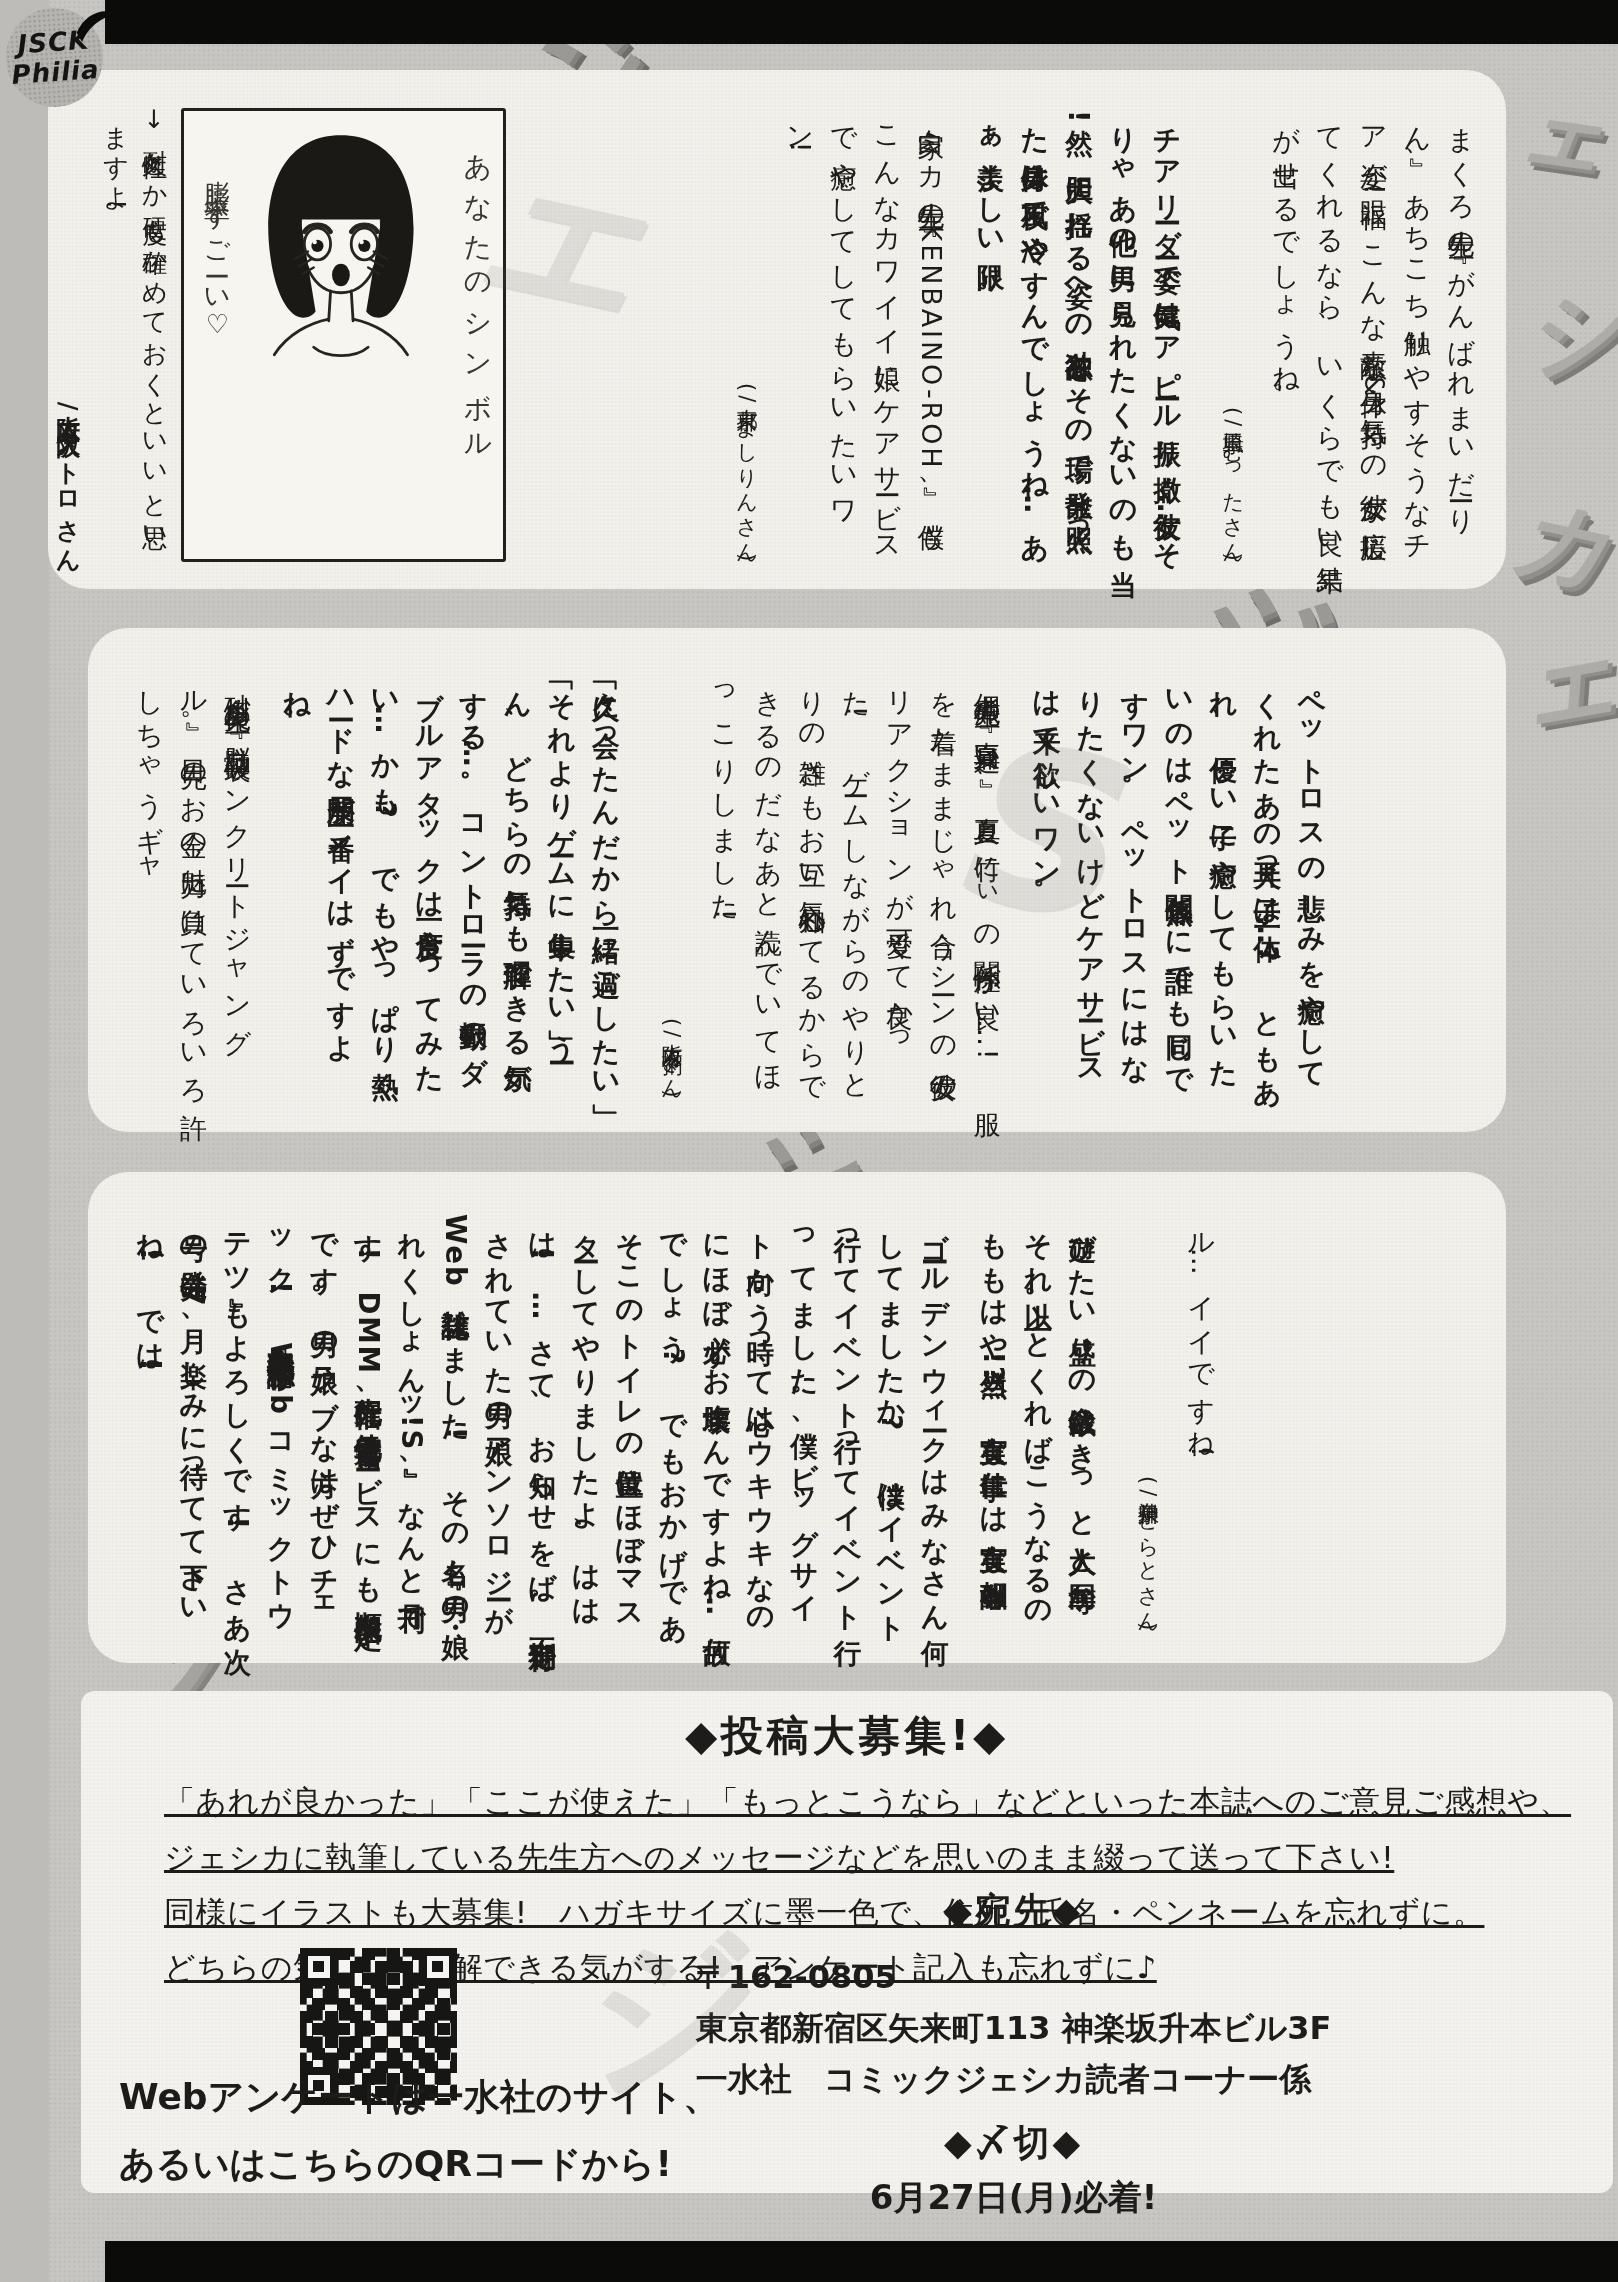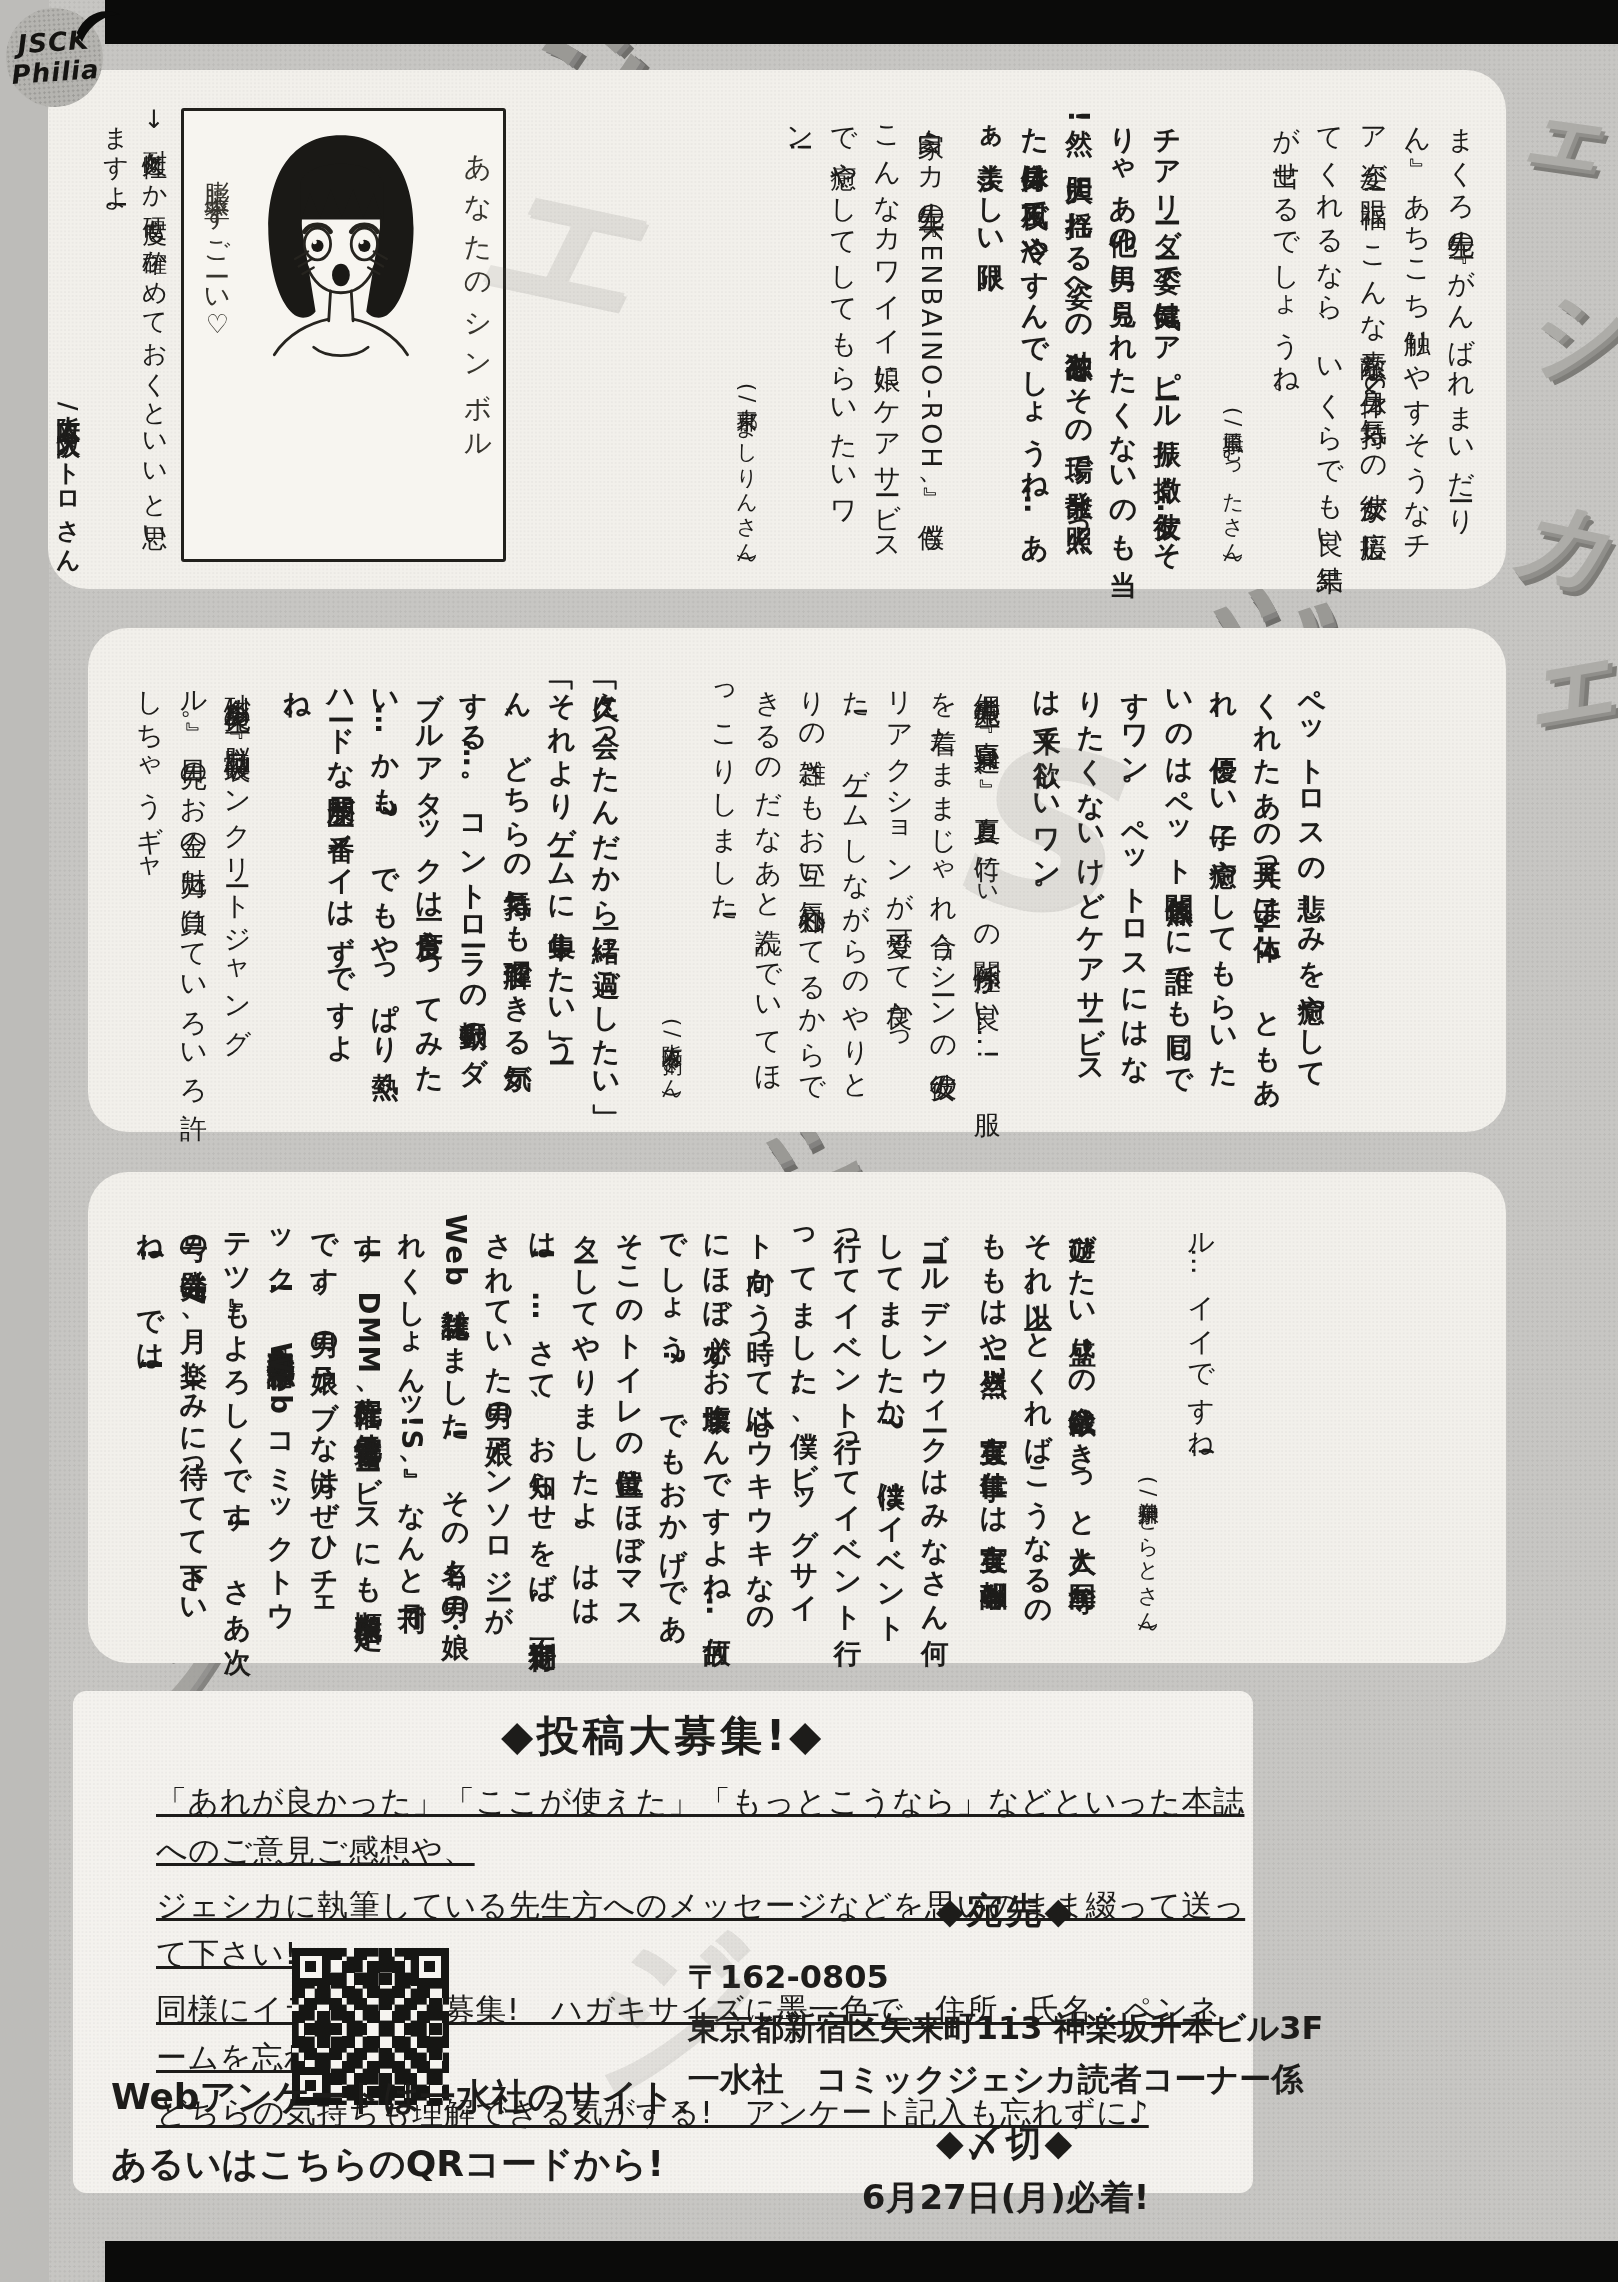--- a/index.html
+++ b/index.html
@@ -75,21 +75,21 @@
     width:325px;height:100%;box-sizing:border-box;border:3.8px solid #21201c;border-radius:2.9px;
     background:#f7f5f0;display:flex;flex-direction:row;align-items:stretch;padding:11.4px 7.6px;margin-right:13.3px;
   }
   .cap{color:#38362f;font-size:26px;letter-spacing:8.6px;line-height:1.3;}
   .cap-left{padding-top:38px;width:42px;}
   .cap-right{padding-top:11.4px;width:46px;font-size:27.6px;}
   .illu-draw{flex:1;height:100%;}
 
   
   .submission{
-    position:absolute;z-index:1;left:73px;top:1691px;width:1180px;height:502px;border-radius:13.3px;
+    position:absolute;z-index:1;left:81px;top:1691px;width:1532px;height:502px;border-radius:13.3px;
     background:#f4f2ee;background-image:radial-gradient(rgba(0,0,0,.03) 1px, transparent 1px);
     background-size:3.8px 3.8px;box-sizing:border-box;
   }
   .sub-title{margin:0;padding-top:17px;text-align:center;font-size:42px;font-weight:800;letter-spacing:3.8px;}
   .sub-lines{margin:13.3px 0 0 76px;font-size:31px;line-height:1.56;font-weight:500;letter-spacing:0.5px;}
   .sub-lines p{margin:7px;text-decoration:underline;}
   .qr{
     position:absolute;left:219px;top:257px;width:157px;height:157px;
     background:
       repeating-conic-gradient(#161614 0% 25%, transparent 0% 50%) 0 0/25px 25px,

